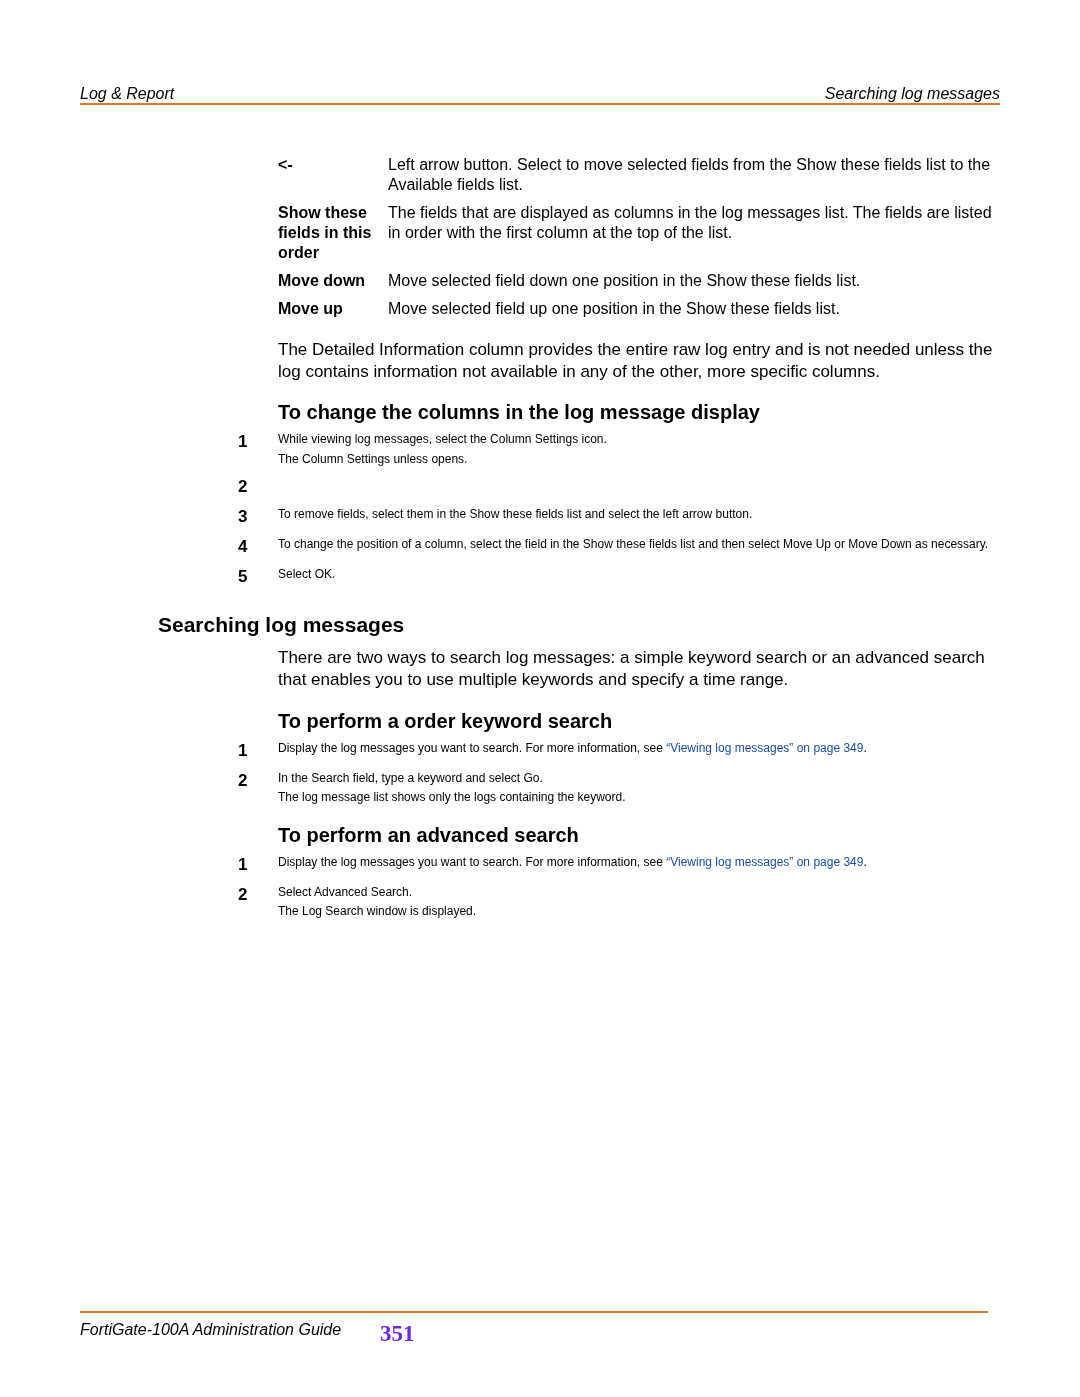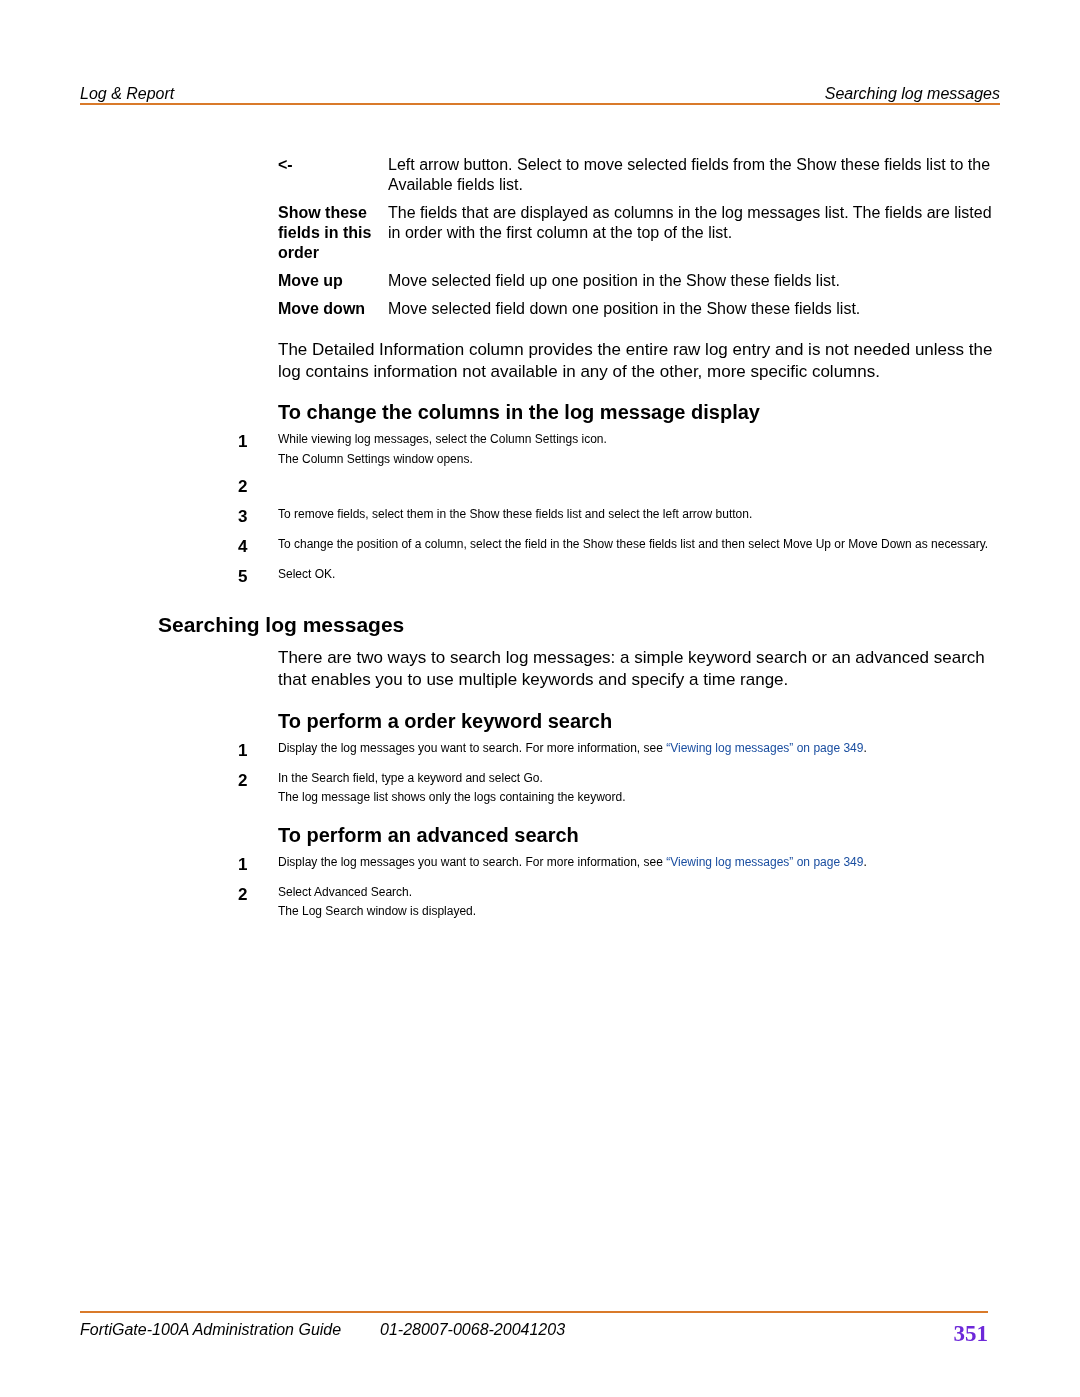--- a/index.html
+++ b/index.html
@@ -126,39 +126,39 @@
     <div class="def-table">
       <div class="def-row">
         <div class="def-term">&lt;-</div>
         <div class="def-desc">Left arrow button. Select to move selected fields from the Show these fields list to the Available fields list.</div>
       </div>
       <div class="def-row">
         <div class="def-term">Show these fields in this order</div>
         <div class="def-desc">The fields that are displayed as columns in the log messages list. The fields are listed in order with the first column at the top of the list.</div>
       </div>
       <div class="def-row">
+        <div class="def-term">Move down</div>
+        <div class="def-desc">Move selected field down one position in the Show these fields list.</div>
+      </div>
+      <div class="def-row">
         <div class="def-term">Move up</div>
         <div class="def-desc">Move selected field up one position in the Show these fields list.</div>
       </div>
-      <div class="def-row">
-        <div class="def-term">Move down</div>
-        <div class="def-desc">Move selected field down one position in the Show these fields list.</div>
-      </div>
     </div>
 
     <div class="para">The Detailed Information column provides the entire raw log entry and is not needed unless the log contains information not available in any of the other, more specific columns.</div>
 
     <div class="sub-head">To change the columns in the log message display</div>
 
     <div class="steps">
       <div class="step-row">
         <div class="step-num">1</div>
         <div class="step-body">
           <div>While viewing log messages, select the Column Settings icon.</div>
-          <div class="line2">The Column Settings window opens.</div>
+          <div class="line2">The Column Settings unless opens.</div>
         </div>
       </div>
       <div class="step-row">
         <div class="step-num">2</div>
       </div>
       <div class="step-row">
         <div class="step-num">3</div>
         <div class="step-body">To remove fields, select them in the Show these fields list and select the left arrow button.</div>
       </div>
       <div class="step-row">
@@ -211,16 +211,15 @@
       </div>
     </div>
 
   </div>
 </div>
 
 <div class="footer">
   <div class="footer-rule"></div>
   <div class="footer-row">
     <div class="footer-left">FortiGate-100A Administration Guide</div>
-    <div class="footer-mid">01-28007-0068-20041203</div>
     <div class="footer-page">351</div>
   </div>
 </div>
 
 </body></html>

